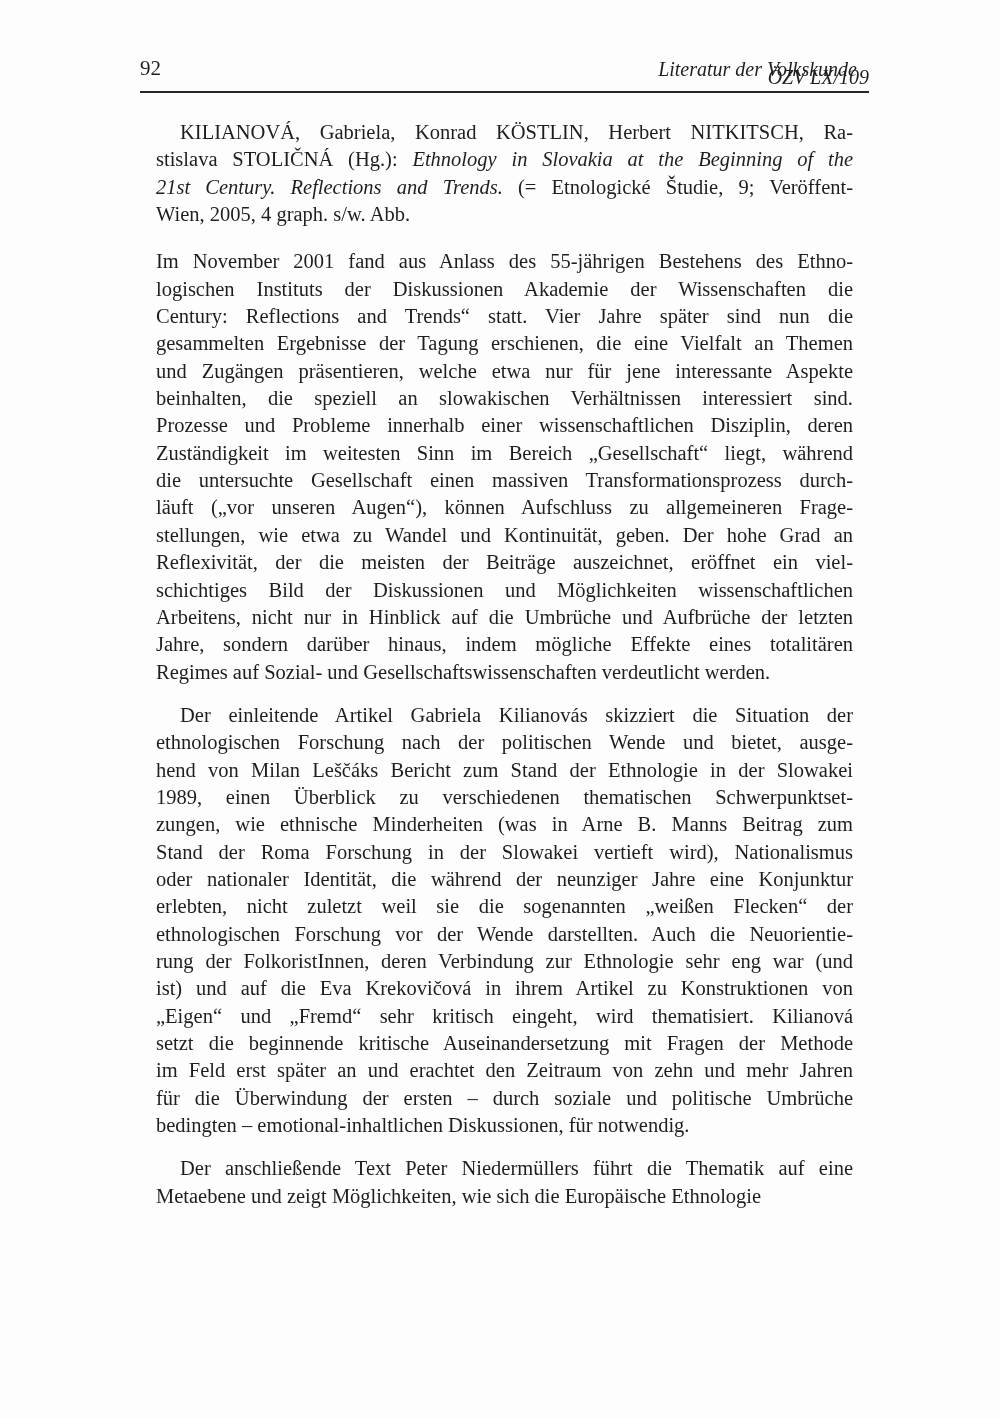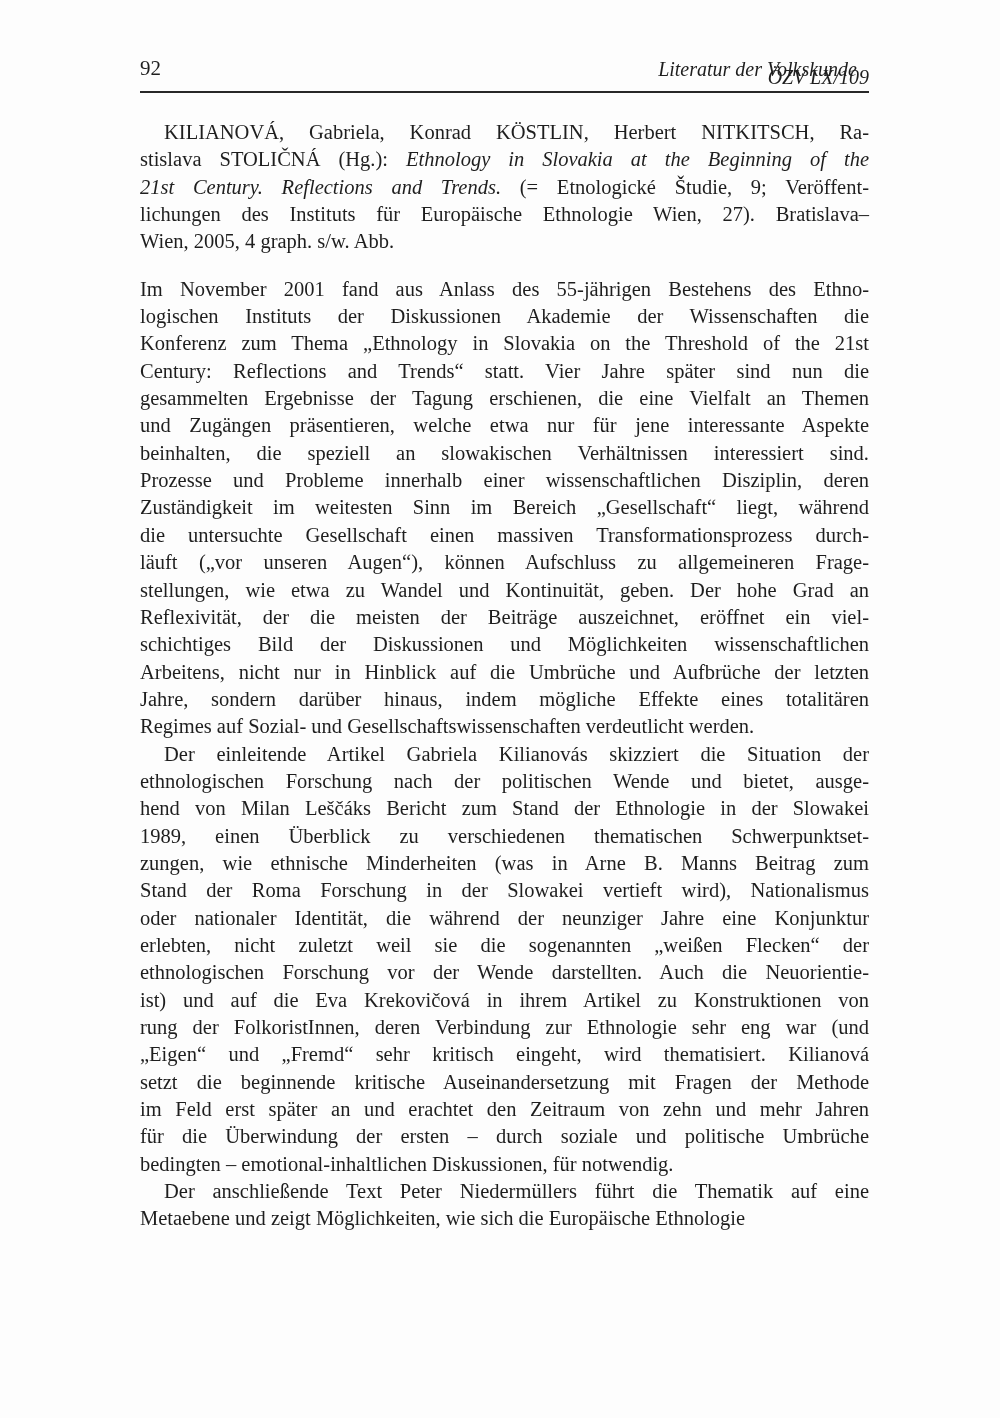--- a/index.html
+++ b/index.html
@@ -36,21 +36,21 @@
   .issue{position:absolute;right:0;top:9px;font-style:italic;}
   .rule{
     border-top:2.5px solid var(--rule);
     margin-top:12px;
   }
   .textblock{
     margin-top:26px;
     font-size:20.5px;
     line-height:27.35px;
   }
-  .paragraph{margin:0;}
+  .paragraph{margin:16px;}
   .paragraph.space-after{margin-bottom:20px;}
   .line{
     text-align:justify;
     text-align-last:justify;
   }
   .line.last{text-align-last:left;}
   .line.indent{text-indent:24px;}
   .italic{font-style:italic;}
 </style>
 </head>
@@ -62,27 +62,25 @@
       <span class="pagenum">92</span>
       <span class="running-title">Literatur der Volkskunde</span>
       <span class="issue">ÖZV LX/109</span>
     </div>
     <div class="rule"></div>
     <div class="textblock">
         <div class="paragraph space-after">
           <div class="line indent"><span>KILIANOVÁ, Gabriela, Konrad KÖSTLIN, Herbert NITKITSCH, Ra-</span></div>
           <div class="line"><span>stislava STOLIČNÁ (Hg.): </span><span class="italic">Ethnology in Slovakia at the Beginning of the</span></div>
           <div class="line"><span class="italic">21st Century. Reflections and Trends.</span><span> (= Etnologické Študie, 9; Veröffent-</span></div>
-          <div class="line"><span>lichungen des Instituts für Europäische Ethnologie Wien, 27). Bratislava–</span></div>
           <div class="line last"><span>Wien, 2005, 4 graph. s/w. Abb.</span></div>
         </div>
         <div class="paragraph">
           <div class="line"><span>Im November 2001 fand aus Anlass des 55-jährigen Bestehens des Ethno-</span></div>
           <div class="line"><span>logischen Instituts der Diskussionen Akademie der Wissenschaften die</span></div>
-          <div class="line"><span>Konferenz zum Thema „Ethnology in Slovakia on the Threshold of the 21st</span></div>
           <div class="line"><span>Century: Reflections and Trends“ statt. Vier Jahre später sind nun die</span></div>
           <div class="line"><span>gesammelten Ergebnisse der Tagung erschienen, die eine Vielfalt an Themen</span></div>
           <div class="line"><span>und Zugängen präsentieren, welche etwa nur für jene interessante Aspekte</span></div>
           <div class="line"><span>beinhalten, die speziell an slowakischen Verhältnissen interessiert sind.</span></div>
           <div class="line"><span>Prozesse und Probleme innerhalb einer wissenschaftlichen Disziplin, deren</span></div>
           <div class="line"><span>Zuständigkeit im weitesten Sinn im Bereich „Gesellschaft“ liegt, während</span></div>
           <div class="line"><span>die untersuchte Gesellschaft einen massiven Transformationsprozess durch-</span></div>
           <div class="line"><span>läuft („vor unseren Augen“), können Aufschluss zu allgemeineren Frage-</span></div>
           <div class="line"><span>stellungen, wie etwa zu Wandel und Kontinuität, geben. Der hohe Grad an</span></div>
           <div class="line"><span>Reflexivität, der die meisten der Beiträge auszeichnet, eröffnet ein viel-</span></div>
@@ -94,22 +92,22 @@
         <div class="paragraph">
           <div class="line indent"><span>Der einleitende Artikel Gabriela Kilianovás skizziert die Situation der</span></div>
           <div class="line"><span>ethnologischen Forschung nach der politischen Wende und bietet, ausge-</span></div>
           <div class="line"><span>hend von Milan Leščáks Bericht zum Stand der Ethnologie in der Slowakei</span></div>
           <div class="line"><span>1989, einen Überblick zu verschiedenen thematischen Schwerpunktset-</span></div>
           <div class="line"><span>zungen, wie ethnische Minderheiten (was in Arne B. Manns Beitrag zum</span></div>
           <div class="line"><span>Stand der Roma Forschung in der Slowakei vertieft wird), Nationalismus</span></div>
           <div class="line"><span>oder nationaler Identität, die während der neunziger Jahre eine Konjunktur</span></div>
           <div class="line"><span>erlebten, nicht zuletzt weil sie die sogenannten „weißen Flecken“ der</span></div>
           <div class="line"><span>ethnologischen Forschung vor der Wende darstellten. Auch die Neuorientie-</span></div>
+          <div class="line"><span>rung der FolkoristInnen, deren Verbindung zur Ethnologie sehr eng war (und</span></div>
           <div class="line"><span>ist) und auf die Eva Krekovičová in ihrem Artikel zu Konstruktionen von</span></div>
-          <div class="line"><span>rung der FolkoristInnen, deren Verbindung zur Ethnologie sehr eng war (und</span></div>
           <div class="line"><span>„Eigen“ und „Fremd“ sehr kritisch eingeht, wird thematisiert. Kilianová</span></div>
           <div class="line"><span>setzt die beginnende kritische Auseinandersetzung mit Fragen der Methode</span></div>
           <div class="line"><span>im Feld erst später an und erachtet den Zeitraum von zehn und mehr Jahren</span></div>
           <div class="line"><span>für die Überwindung der ersten – durch soziale und politische Umbrüche</span></div>
           <div class="line last"><span>bedingten – emotional-inhaltlichen Diskussionen, für notwendig.</span></div>
         </div>
         <div class="paragraph">
           <div class="line indent"><span>Der anschließende Text Peter Niedermüllers führt die Thematik auf eine</span></div>
           <div class="line last"><span>Metaebene und zeigt Möglichkeiten, wie sich die Europäische Ethnologie</span></div>
         </div>

